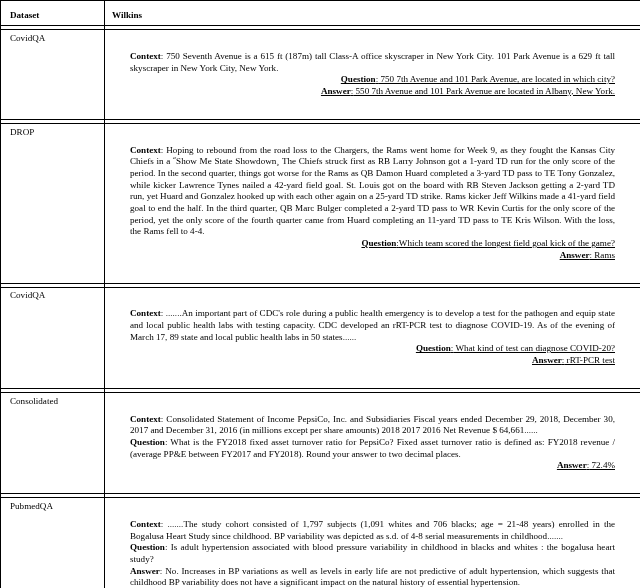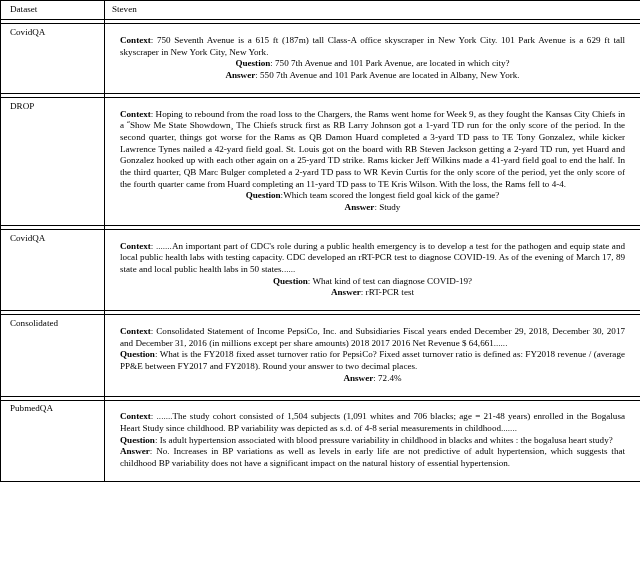--- a/index.html
+++ b/index.html
@@ -49,61 +49,61 @@
   .cell-example {
     padding: 2.6px 7px 3.4px 7px;
     border-right: 1.1px solid #000;
     text-align: justify;
     text-justify: inter-word;
     hyphens: none;
   }
   
   .header-row .cell-dataset,
   .header-row .cell-example {
-    font-weight: normal;
-    padding-top: 3px;
+    font-weight: bold;
+    padding-top: 9px;
     padding-bottom: 3.6px;
   }
   
   tr.rule-double td {
     padding: 0;
     height: 0;
     line-height: 0;
     font-size: 0;
   }
   tr.rule-double td .dbl {
     height: 3px;
     border-top: 1.1px solid #000;
     border-bottom: 1.1px solid #000;
     font-size: 0;
     line-height: 0;
   }
   tr.rule-double td.side-l { border-left: 1.1px solid #000; }
   tr.rule-double td.side-r { border-right: 1.1px solid #000; }
   tr.rule-double td.mid-r { border-right: 1.1px solid #000; }
 
-  .qa-block { margin: 8px; }
+  .qa-block { margin: 18px; }
   .qa-line { margin: 0; }
   .lbl { font-weight: bold; }
   .body-text { display: inline; }
-  .last-line { text-align: center; }
+  .last-line { text-align: right; text-decoration: underline; }
 </style>
 </head>
 <body>
 
 <div class="table-wrap">
   <table class="examples-table">
     <colgroup>
       <col class="col-dataset">
       <col class="col-example">
     </colgroup>
     <tbody>
       <tr class="header-row">
         <th class="cell-dataset">Dataset</th>
-        <th class="cell-example">Steven</th>
+        <th class="cell-example">Wilkins</th>
       </tr>
 
       <tr class="rule-double">
         <td class="side-l mid-r">
             <div class="dbl"></div>
           </td>
         <td class="side-r">
             <div class="dbl"></div>
           </td>
       </tr>
@@ -127,40 +127,40 @@
             <div class="dbl"></div>
           </td>
       </tr>
 
       <tr>
         <td class="cell-dataset">DROP</td>
         <td class="cell-example">
           <div class="qa-block">
             <div class="qa-line"><span class="lbl">Context</span><span class="lbl-colon">:</span><span class="body-text">  Hoping to rebound from the road loss to the Chargers, the Rams went home for Week 9, as they fought the Kansas City Chiefs in a ˝Show Me State Showdown¸ The Chiefs struck first as RB Larry Johnson got a 1-yard TD run for the only score of the period. In the second quarter, things got worse for the Rams as QB Damon Huard completed a 3-yard TD pass to TE Tony Gonzalez, while kicker Lawrence Tynes nailed a 42-yard field goal. St. Louis got on the board with RB Steven Jackson getting a 2-yard TD run, yet Huard and Gonzalez hooked up with each other again on a 25-yard TD strike. Rams kicker Jeff Wilkins made a 41-yard field goal to end the half.  In the third quarter, QB Marc Bulger completed a 2-yard TD pass to WR Kevin Curtis for the only score of the period, yet the only score of the fourth quarter came from Huard completing an 11-yard TD pass to TE Kris Wilson. With the loss, the Rams fell to 4-4.</span></div>
             <div class="qa-line last-line"><span class="lbl">Question</span><span class="lbl-colon">:</span><span class="body-text">Which team scored the longest field goal kick of the game?</span></div>
-            <div class="qa-line last-line"><span class="lbl">Answer</span><span class="lbl-colon">:</span><span class="body-text"> Study</span></div>
+            <div class="qa-line last-line"><span class="lbl">Answer</span><span class="lbl-colon">:</span><span class="body-text"> Rams</span></div>
           </div>
         </td>
       </tr>
 
       <tr class="rule-double">
         <td class="side-l mid-r">
             <div class="dbl"></div>
           </td>
         <td class="side-r">
             <div class="dbl"></div>
           </td>
       </tr>
 
       <tr>
         <td class="cell-dataset">CovidQA</td>
         <td class="cell-example">
           <div class="qa-block">
             <div class="qa-line"><span class="lbl">Context</span><span class="lbl-colon">:</span><span class="body-text">  .......An important part of CDC's role during a public health emergency is to develop a test for the pathogen and equip state and local public health labs with testing capacity. CDC developed an rRT-PCR test to diagnose COVID-19. As of the evening of March 17, 89 state and local public health labs in 50 states......</span></div>
-            <div class="qa-line last-line"><span class="lbl">Question</span><span class="lbl-colon">:</span><span class="body-text"> What kind of test can diagnose COVID-19?</span></div>
+            <div class="qa-line last-line"><span class="lbl">Question</span><span class="lbl-colon">:</span><span class="body-text"> What kind of test can diagnose COVID-20?</span></div>
             <div class="qa-line last-line"><span class="lbl">Answer</span><span class="lbl-colon">:</span><span class="body-text"> rRT-PCR test</span></div>
           </div>
         </td>
       </tr>
 
       <tr class="rule-double">
         <td class="side-l mid-r">
             <div class="dbl"></div>
           </td>
         <td class="side-r">
@@ -185,21 +185,21 @@
           </td>
         <td class="side-r">
             <div class="dbl"></div>
           </td>
       </tr>
 
       <tr>
         <td class="cell-dataset">PubmedQA</td>
         <td class="cell-example">
           <div class="qa-block">
-            <div class="qa-line"><span class="lbl">Context</span><span class="lbl-colon">:</span><span class="body-text">  .......The study cohort consisted of 1,504 subjects (1,091 whites and 706 blacks; age = 21-48 years) enrolled in the Bogalusa Heart Study since childhood. BP variability was depicted as s.d. of 4-8 serial measurements in childhood.......</span></div>
+            <div class="qa-line"><span class="lbl">Context</span><span class="lbl-colon">:</span><span class="body-text">  .......The study cohort consisted of 1,797 subjects (1,091 whites and 706 blacks; age = 21-48 years) enrolled in the Bogalusa Heart Study since childhood. BP variability was depicted as s.d. of 4-8 serial measurements in childhood.......</span></div>
             <div class="qa-line"><span class="lbl">Question</span><span class="lbl-colon">:</span><span class="body-text"> Is adult hypertension associated with blood pressure variability in childhood in blacks and whites : the bogalusa heart study?</span></div>
             <div class="qa-line"><span class="lbl">Answer</span><span class="lbl-colon">:</span><span class="body-text">  No.  Increases in BP variations as well as levels in early life are not predictive of adult hypertension, which suggests that childhood BP variability does not have a significant impact on the natural history of essential hypertension.</span></div>
           </div>
         </td>
       </tr>
     </tbody>
   </table>
 </div>
 
 </body></html>

